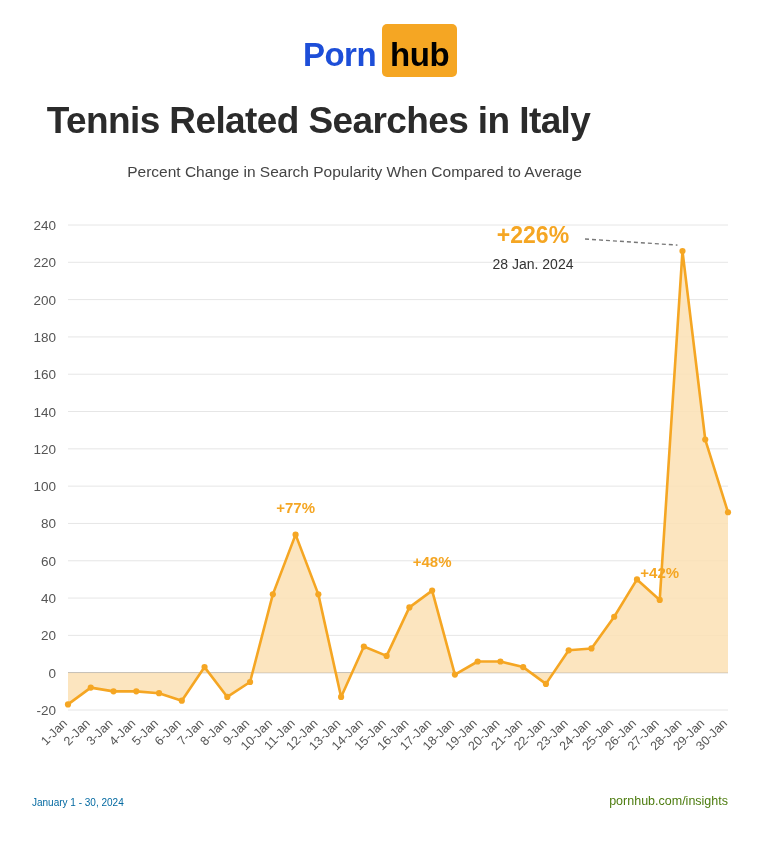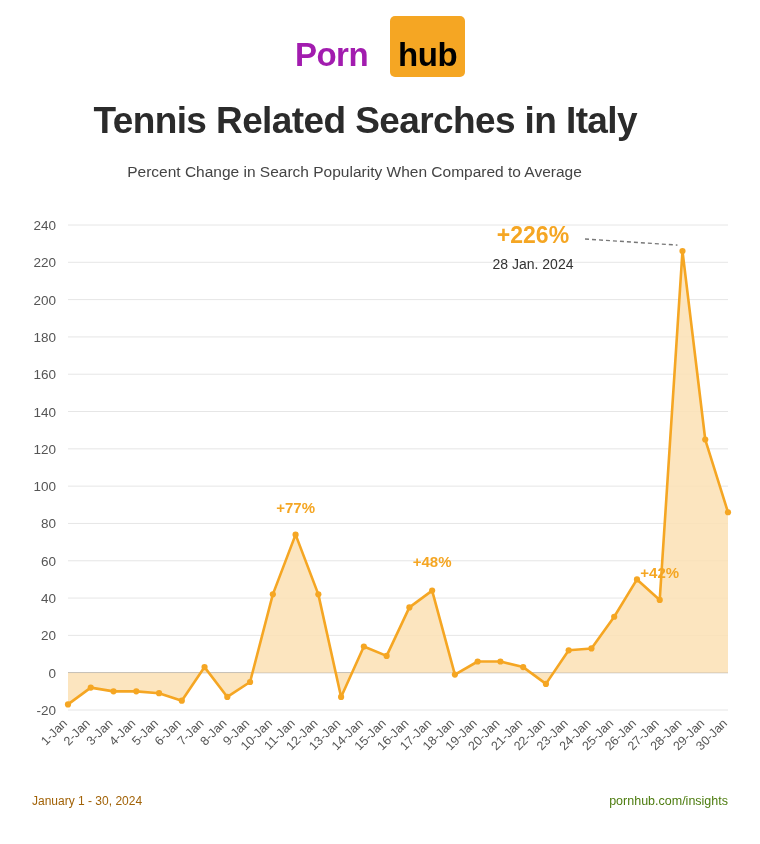--- a/index.html
+++ b/index.html
@@ -31,37 +31,37 @@
     text-align: center;
   }
   .logo {
     display: inline-block;
     font-size: 33px;
     font-weight: bold;
     letter-spacing: -0.5px;
     line-height: 1;
   }
   .logo .logo-porn {
-    color: #a21caf;
-    padding-right: 22px;
+    color: #1d4ed8;
+    padding-right: 6px;
   }
   .logo .logo-hub {
     background: #F5A623;
     color: #000000;
-    padding: 20px 8px 4px 8px;
+    padding: 12px 8px 4px 8px;
     border-radius: 5px;
   }
 
   
   .title {
     position: absolute;
     top: 100px;
     left: 0;
     width: 637px;
-    text-align: right;
+    text-align: center;
     font-size: 37px;
     font-weight: bold;
     color: #2b2b2b;
     letter-spacing: -0.6px;
   }
   .subtitle {
     position: absolute;
     top: 163px;
     left: 0;
     width: 709px;
@@ -78,22 +78,22 @@
     width: 760px;
     height: 560px;
   }
   .chart svg { display: block; }
 
   
   .footer-left {
     position: absolute;
     left: 32px;
     bottom: 36px;
-    font-size: 12px;
-    color: #a16207;
+    font-size: 10px;
+    color: #0369a1;
   }
   .footer-right {
     position: absolute;
     right: 32px;
     bottom: 36px;
     font-size: 12.5px;
     color: #4d7c0f;
   }
 </style>
 </head>

